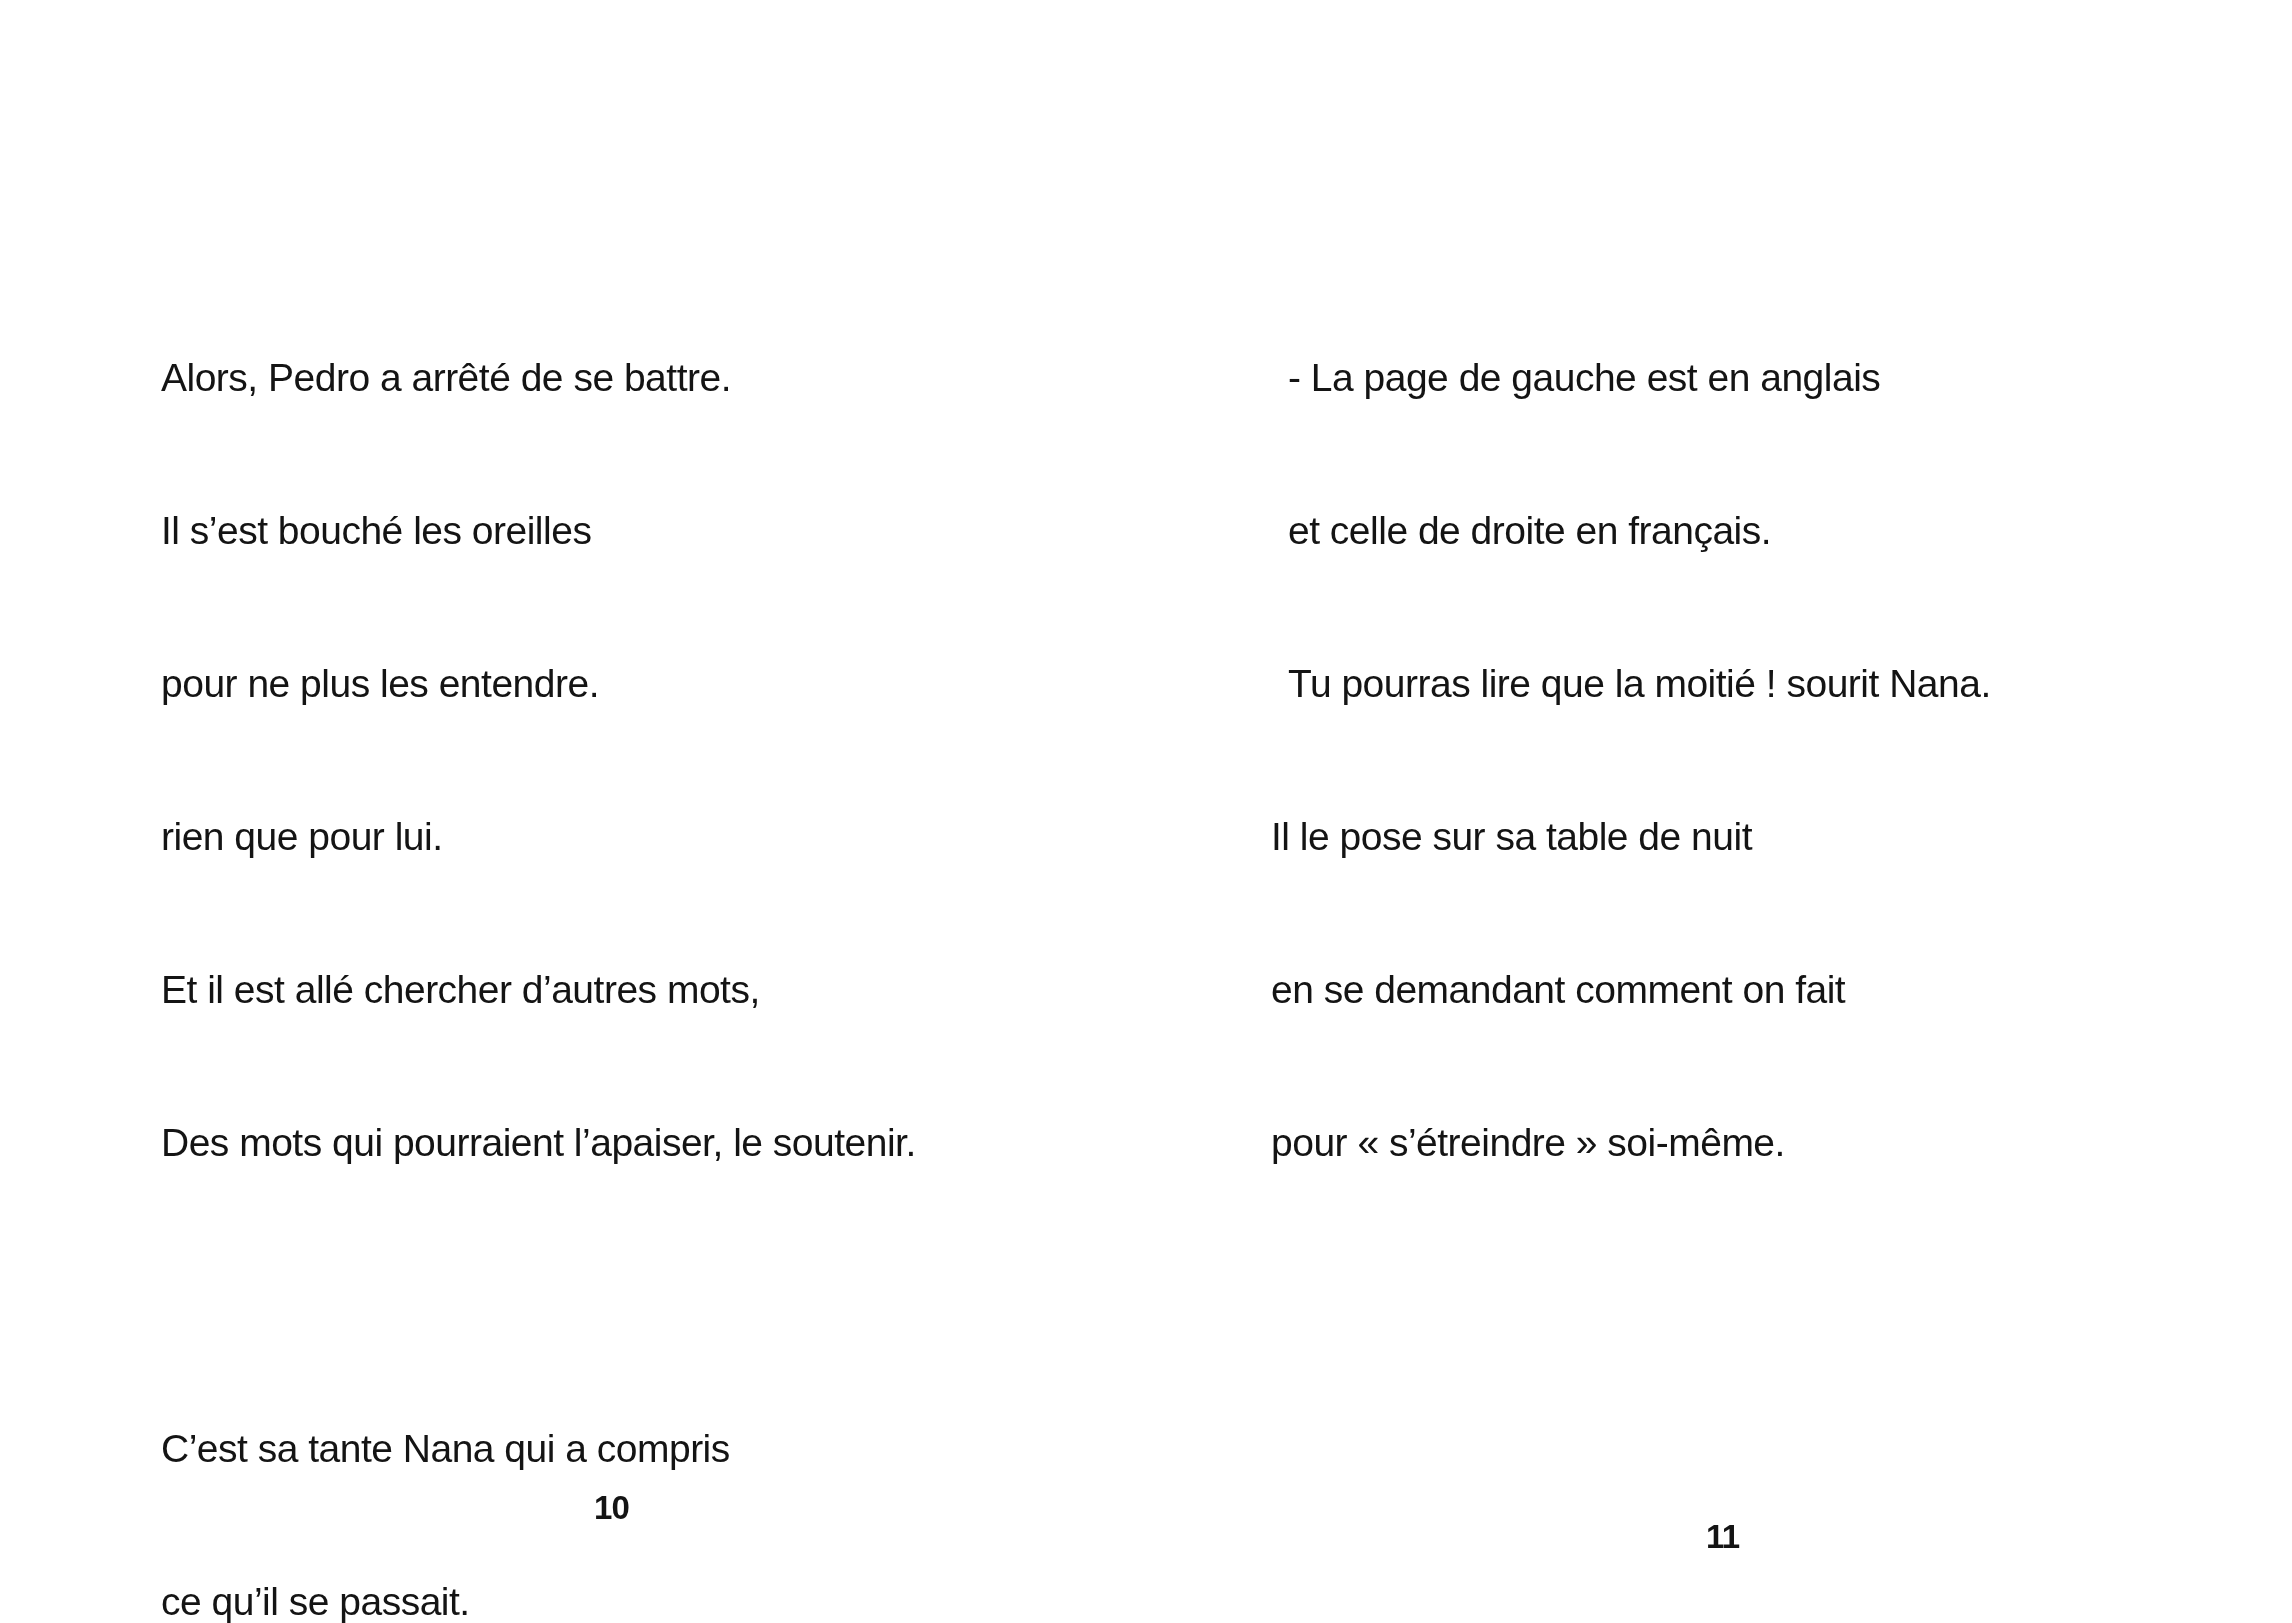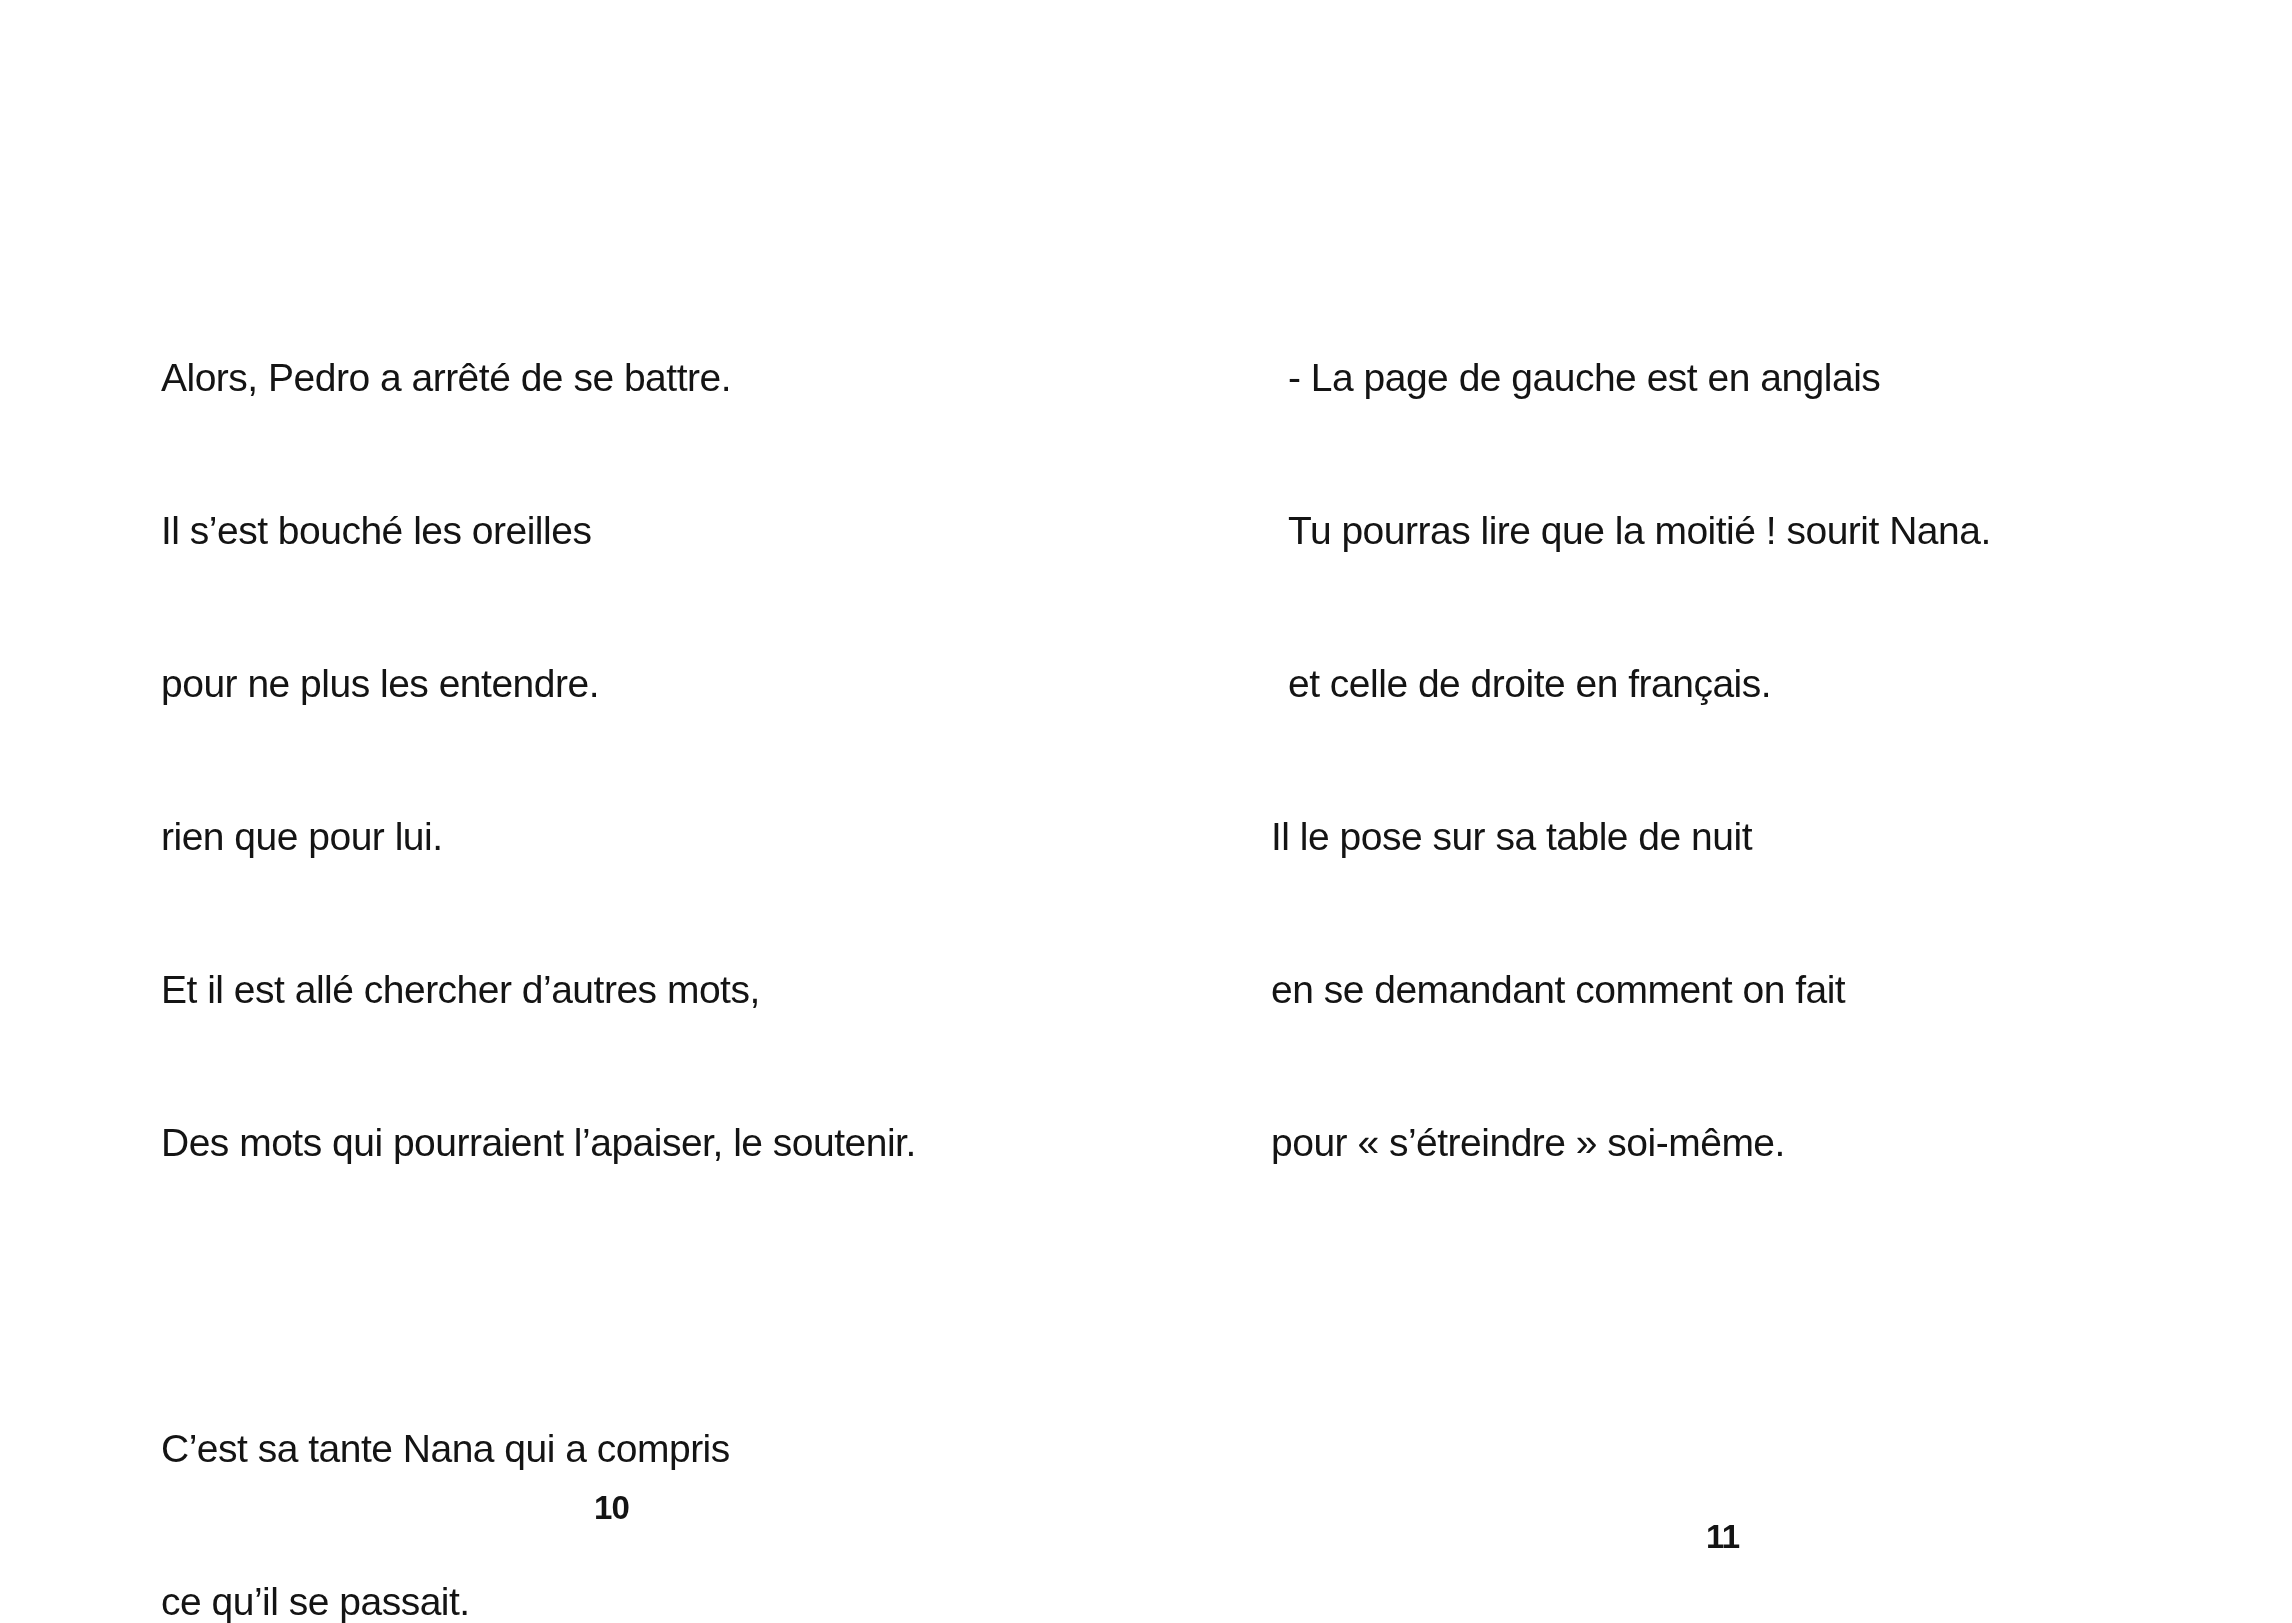--- a/index.html
+++ b/index.html
@@ -86,22 +86,22 @@
       
       
       
     </div>
     <div class="page-number">10</div>
   </div>
 
   <div class="page page-right">
     <div class="text-block">
       <span class="line indent">- La page de gauche est en anglais</span>
+      <span class="line indent">et celle de droite en français.</span>
       <span class="line indent">Tu pourras lire que la moitié ! sourit Nana.</span>
-      <span class="line indent">et celle de droite en français.</span>
       <span class="line">Il le pose sur sa table de nuit</span>
       <span class="line">en se demandant comment on fait</span>
       <span class="line">pour « s’étreindre » soi-même.</span>
     </div>
     <div class="page-number">11</div>
   </div>
 
 </div>
 
 

